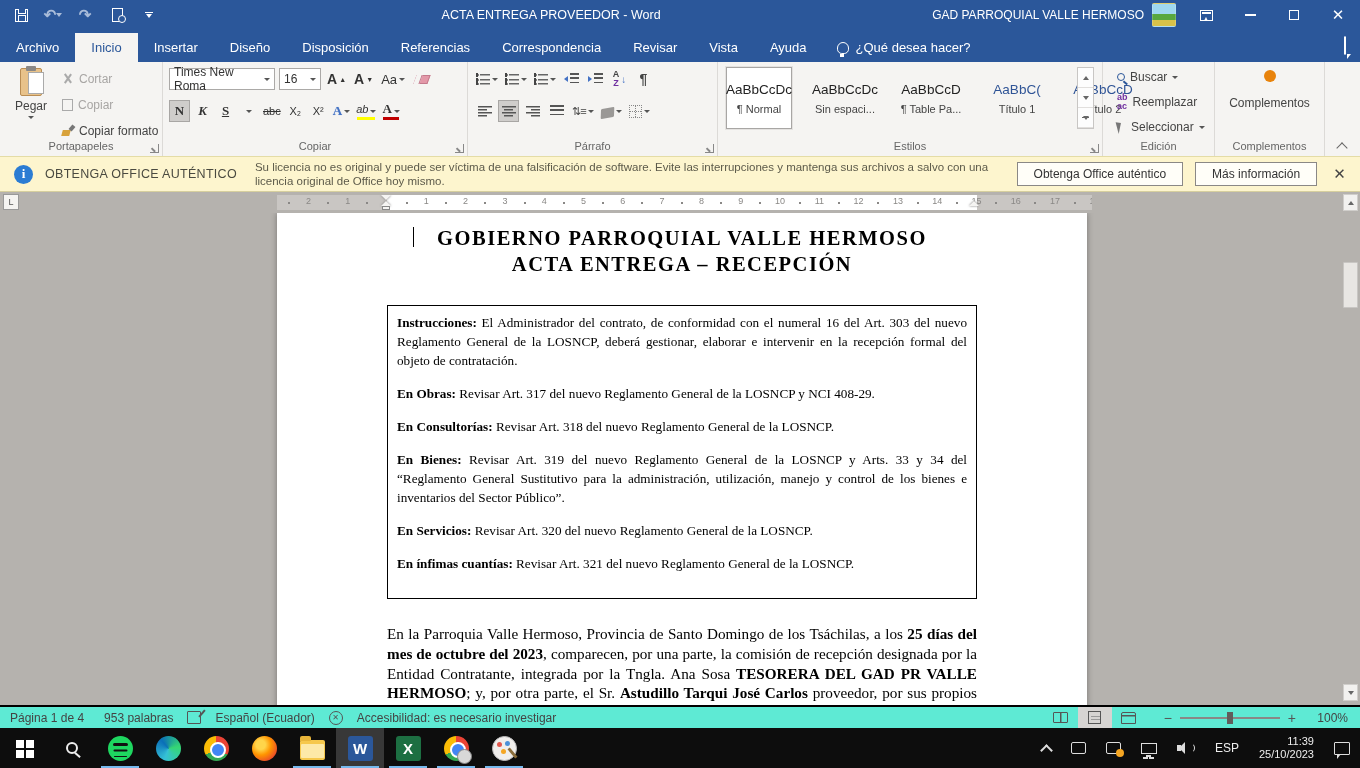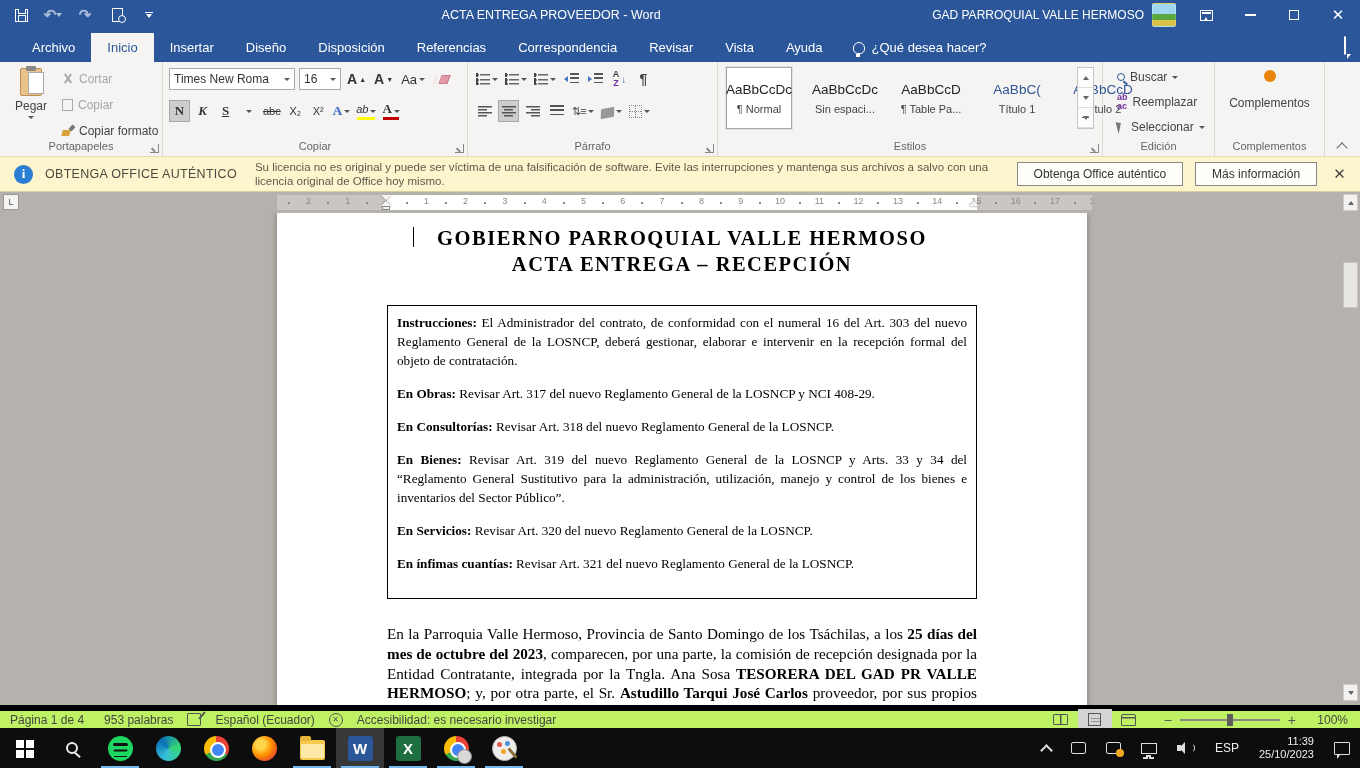--- a/index.html
+++ b/index.html
@@ -25,21 +25,21 @@
   .icon-ribbonopts { width:13px; height:11px; border:1px solid #fff; position:relative; }
   .icon-ribbonopts:before { content:''; position:absolute; top:1px; left:1px; right:1px; height:2px; background:#fff; }
   .icon-ribbonopts:after { content:'▲'; position:absolute; font-size:5px; left:3px; top:4px; }
   .icon-min { width:11px; height:1.5px; background:#fff; }
   .icon-max { width:10px; height:10px; border:1px solid #fff; position:relative; background:#2b579a; }
   .icon-max:before { content:''; position:absolute; left:2px; top:-3px; width:10px; height:10px; border:1px solid #fff; z-index:-1; }
   .icon-close-x { font-size:15px; font-weight:300; }
 
   
   #tabrow { position:absolute; left:0; top:30px; width:1360px; height:32px; background:#2b579a; display:flex; align-items:flex-end; color:#fff; }
-  #ribbon-tabs { display:flex; align-items:flex-end; height:100%; padding-left:16px; }
+  #ribbon-tabs { display:flex; align-items:flex-end; height:100%; }
   .tab { padding:7px 16px 7px; font-size:13px; cursor:default; }
   .tab.active { background:#f5f4f2; color:#2b579a; }
   #tellme { display:flex; align-items:center; gap:7px; padding:0 14px 7px; font-size:13px; }
   .icon-bulb { width:12px; height:12px; border:1.5px solid #fff; border-radius:50% 50% 40% 40%; position:relative; }
   .icon-bulb:after { content:''; position:absolute; left:2.5px; bottom:-4px; width:4px; height:3px; background:#fff; }
   #comment-top { margin-left:auto; margin-right:14px; padding-bottom:7px; }
   .icon-bubble { width:15px; height:11px; border:1.5px solid #fff; border-radius:2px; position:relative; }
   .icon-bubble:after { content:''; position:absolute; left:2px; bottom:-5px; width:0; height:0; border-left:4px solid #fff; border-bottom:5px solid transparent; }
 
   
@@ -173,21 +173,21 @@
   #instr-box p { font-size:13.2px; line-height:19px; text-align:justify; margin-bottom:14px; }
   #doc-body { margin-top:25px; font-size:15.2px; line-height:19.8px; text-align:justify; text-align-last:justify; }
   #doc-body .b { font-weight:bold; }
 
   
   #vscroll-up { position:absolute; right:2px; top:194px; width:15px; height:17px; background:#f2f1ef; border:1px solid #d0cecb; display:flex; align-items:center; justify-content:center; }
   #vscroll-thumb { position:absolute; right:2px; top:262px; width:15px; height:46px; background:#e8e6e3; border:1px solid #c8c6c3; border-radius:1px; }
   #vscroll-down { position:absolute; right:2px; top:684px; width:15px; height:17px; background:#f2f1ef; border:1px solid #d0cecb; display:flex; align-items:center; justify-content:center; }
 
   
-  #statusbar { position:absolute; left:0; top:705px; width:1360px; height:23px; background:#bef264; border-top:6px solid #000000; display:flex; align-items:center; font-size:12px; color:#444; }
+  #statusbar { position:absolute; left:0; top:705px; width:1360px; height:23px; background:#5eead4; border-top:2px solid #000000; display:flex; align-items:center; font-size:12px; color:#444; }
   .sb-item { padding:0 10px; white-space:nowrap; }
   .icon-proof { width:14px; height:13px; border:1.5px solid #555; border-radius:1px; position:relative; margin:0 4px; }
   .icon-proof:after { content:''; position:absolute; right:-3px; top:-3px; width:2px; height:9px; background:#555; transform:rotate(40deg); }
   .icon-access { width:14px; height:14px; border-radius:50%; border:1.5px solid #555; position:relative; margin:0 4px; }
   .icon-access:after { content:'✕'; position:absolute; font-size:8px; left:2.5px; top:1.5px; color:#555; }
   #sb-right { margin-left:auto; display:flex; align-items:center; }
   .view-btn { width:34px; height:22px; display:flex; align-items:center; justify-content:center; }
   .view-btn.active { background:#d6d4d2; }
   .vi-read { width:15px; height:11px; border:1.5px solid #555; border-radius:1px; background:linear-gradient(#555,#555) center/1.5px 100% no-repeat; }
   .vi-print { width:13px; height:13px; border:1.5px solid #555; background:repeating-linear-gradient(transparent 0 2px,#999 2px 3px) 2px 2px/9px 8px no-repeat; }
@@ -326,21 +326,21 @@
             <span>Copiar formato</span>
           </div>
       </div>
     </div>
     <div class="rg-label"><span>Portapapeles</span><span class="dlg-launcher"></span></div>
   </div>
 
   <div class="rgroup" id="g-font">
     <div class="rg-body">
       <div id="font-row1">
-        <div class="combo" style="width:126px">
+        <div class="combo" style="width:106px">
             <span>Times New Roma</span>
             <span class="caret-d"></span>
           </div>
         <div class="combo" style="width:42px">
             <span>16</span>
             <span class="caret-d"></span>
           </div>
         <div class="fmt-btn grow-a">
             <span>A</span>
             <sup>▲</sup>

